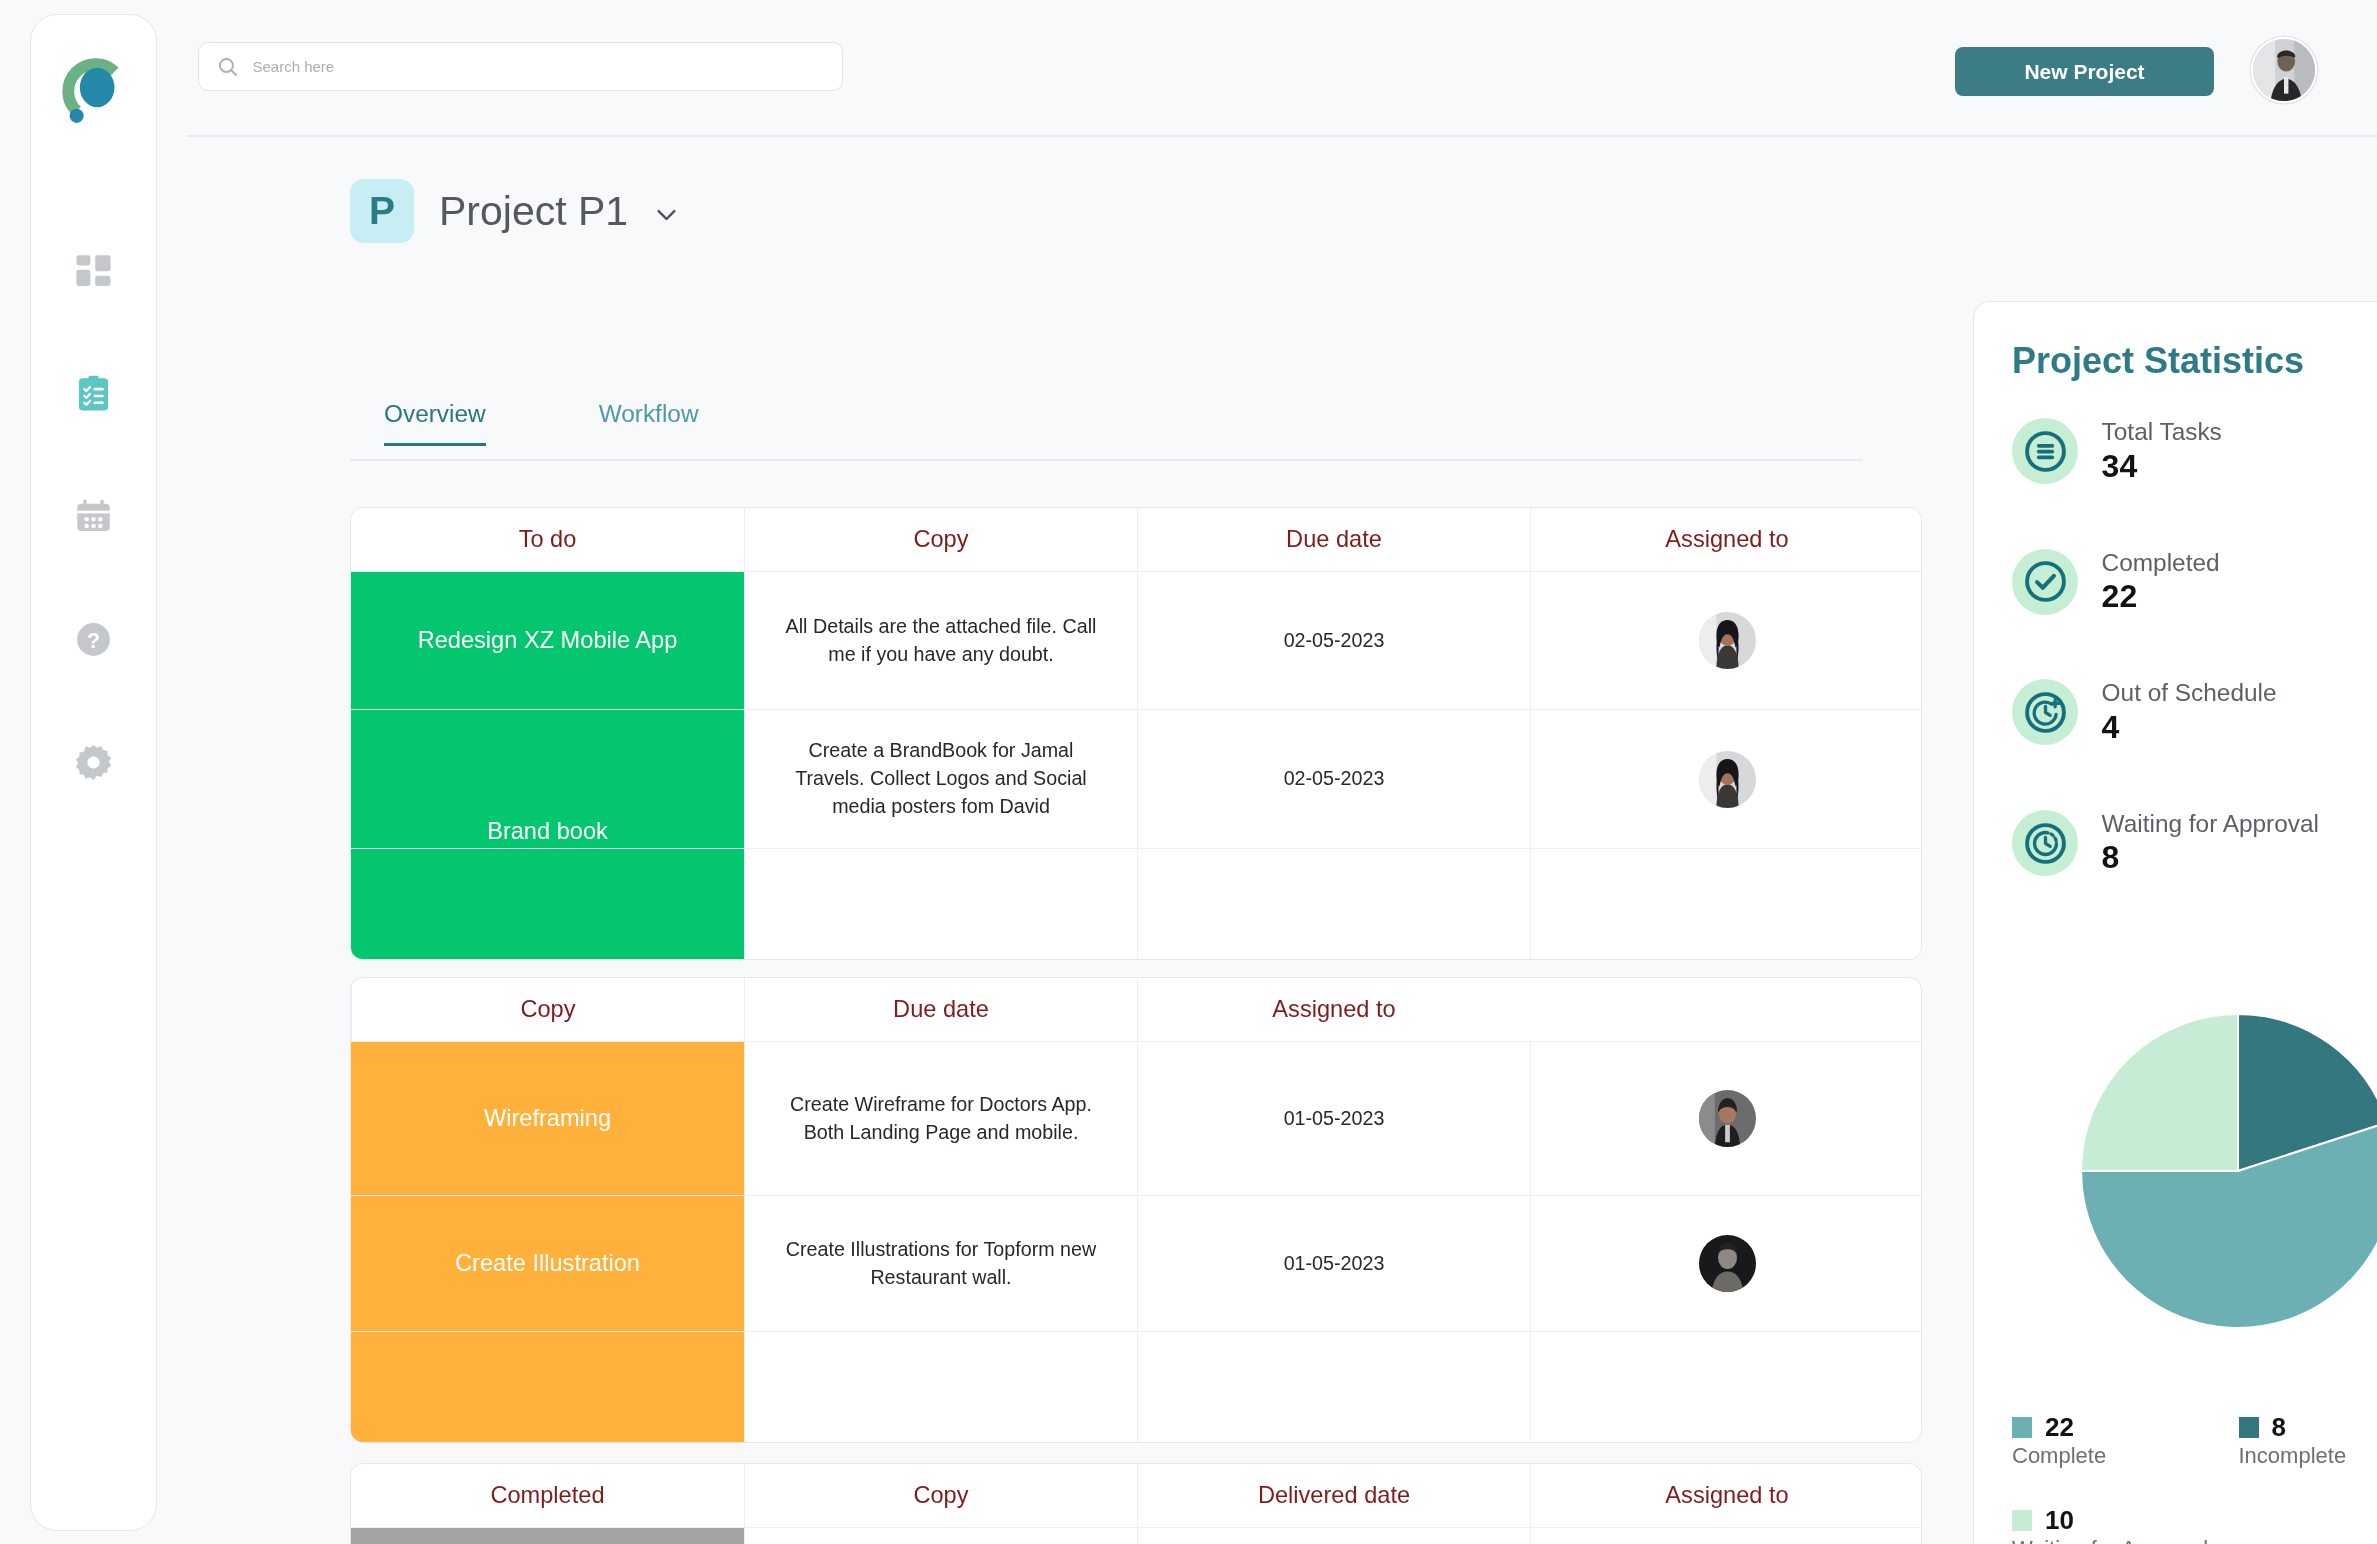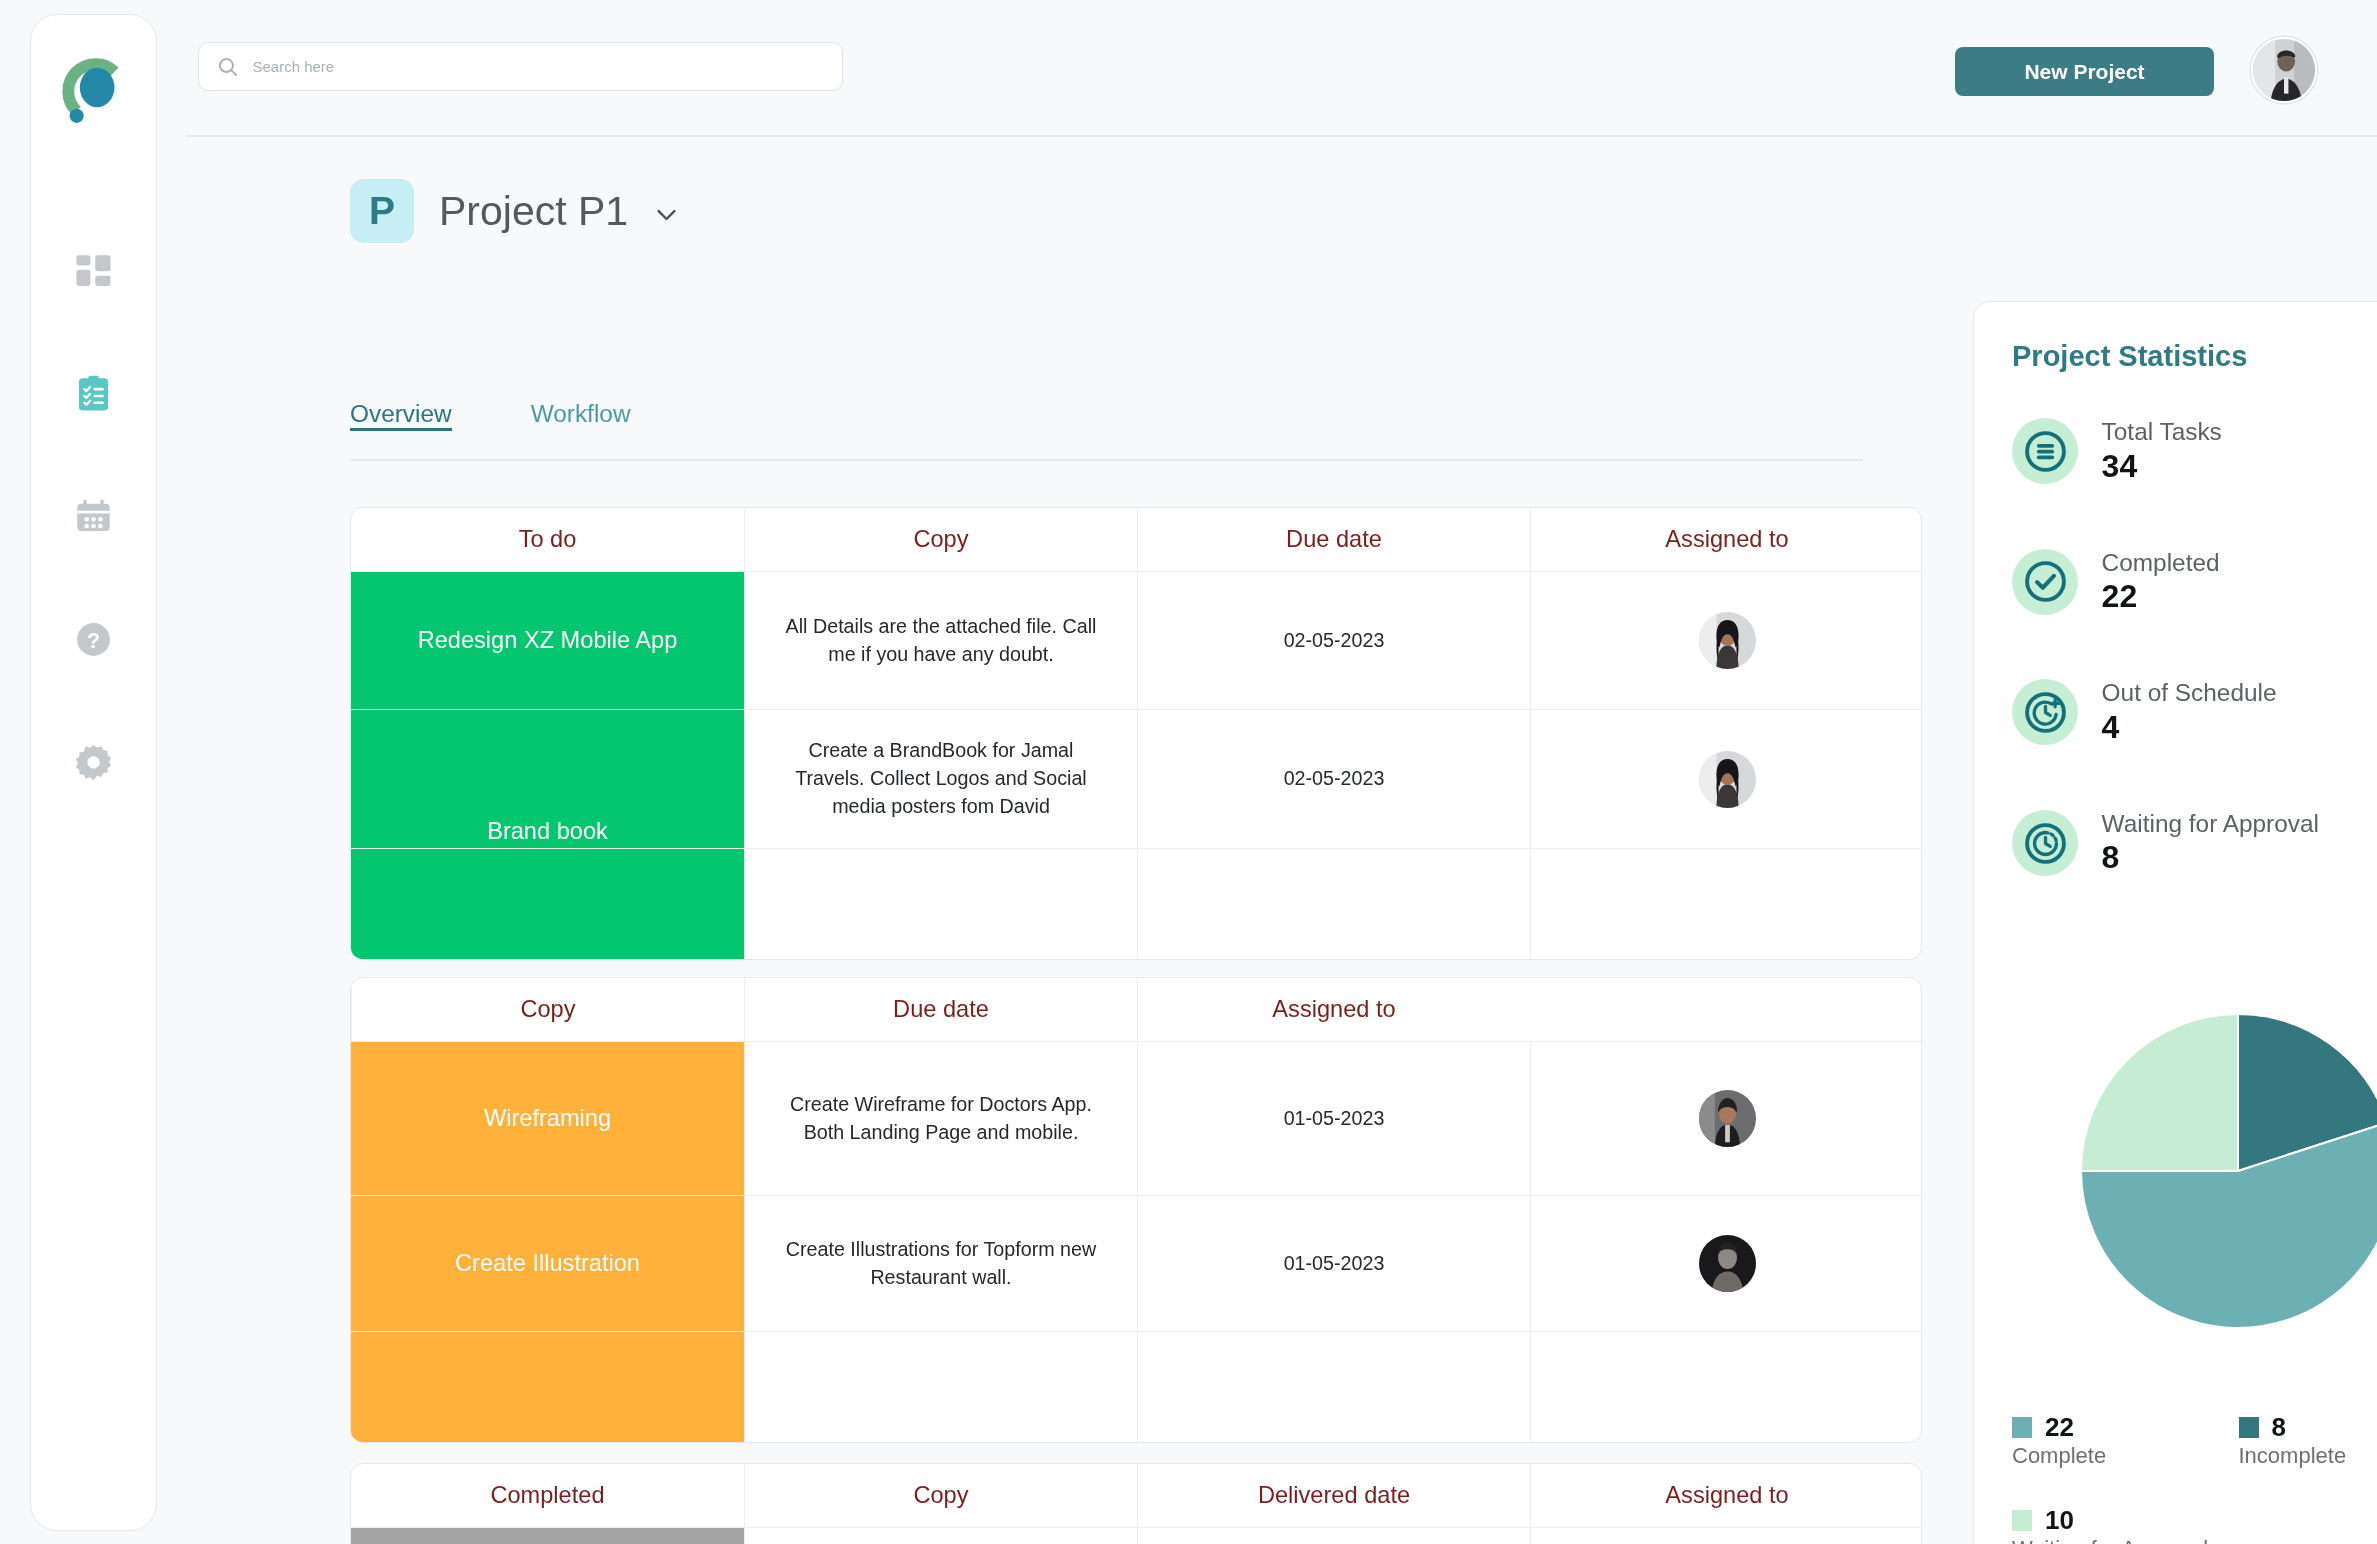--- a/index.html
+++ b/index.html
@@ -63,21 +63,21 @@
   .project-badge {
     width: 64px; height: 64px; border-radius: 14px;
     background: #c7eef4; color: #2d7b85;
     font-size: 39px; font-weight: bold;
     display: flex; align-items: center; justify-content: center;
   }
   .project-title { font-size: 41px; color: #54595c; font-weight: normal; }
   .chev { width: 27px; height: 27px; margin-top: 7.9px; cursor: pointer; }
 
   .tabs { position: absolute; left: 193px; top: 263px; display: flex; gap: 79px; align-items: flex-end; }
-  .tab { font-size: 24.4px; cursor: pointer; }
+  .tab { font-size: 24.4px; padding-bottom: 15px; cursor: pointer; margin-left: 34px; }
   .tab.active { color: #2b7680; border-bottom: 3.9px solid #2b7680; }
   .tab.inactive { color: #4e9aa4; border-bottom: 3.9px solid transparent; }
   .tabs-rule { position: absolute; left: 193px; top: 322px; width: 1513px; height: 2.4px; background: #e7ebee; }
 
   
   .table-card {
     position: absolute; left: 193px; width: 1572px;
     background: #fff; border: 1.6px solid #e4e8eb; border-radius: 12.6px;
     overflow: hidden;
   }
@@ -93,21 +93,21 @@
   .status-label { color: #fff; font-size: 23.6px; padding: 0 11px; }
   .copy-text { padding: 0 30px; }
   .row-avatar { width: 57px; height: 57px; border-radius: 50%; overflow: hidden; }
 
   
   .stats-panel {
     position: absolute; left: 1816px; top: 164px;
     width: 528px; height: 1365px;
     background: #fff; border: 1.6px solid #e4e8eb; border-radius: 17.3px;
   }
-  .stats-title { position: absolute; left: 38px; top: 38px; font-size: 29px; font-weight: bold; color: #2d7b85; }
+  .stats-title { position: absolute; left: 38px; top: 38px; font-size: 36px; font-weight: bold; color: #2d7b85; }
   .stat-list { position: absolute; left: 38px; top: 116px; display: flex; flex-direction: column; gap: 64px; }
   .stat-row { display: flex; align-items: center; gap: 23.6px; }
   .stat-icon {
     width: 66px; height: 66px; border-radius: 50%;
     background: #c6eed5; display: flex; align-items: center; justify-content: center; flex: none;
   }
   .stat-icon svg { width: 47px; height: 47px; display: block; }
   .stat-label { font-size: 24.4px; color: #5b6165; }
   .stat-value { font-size: 32px; color: #111415; font-weight: bold; margin-top: 1.6px; }
 

